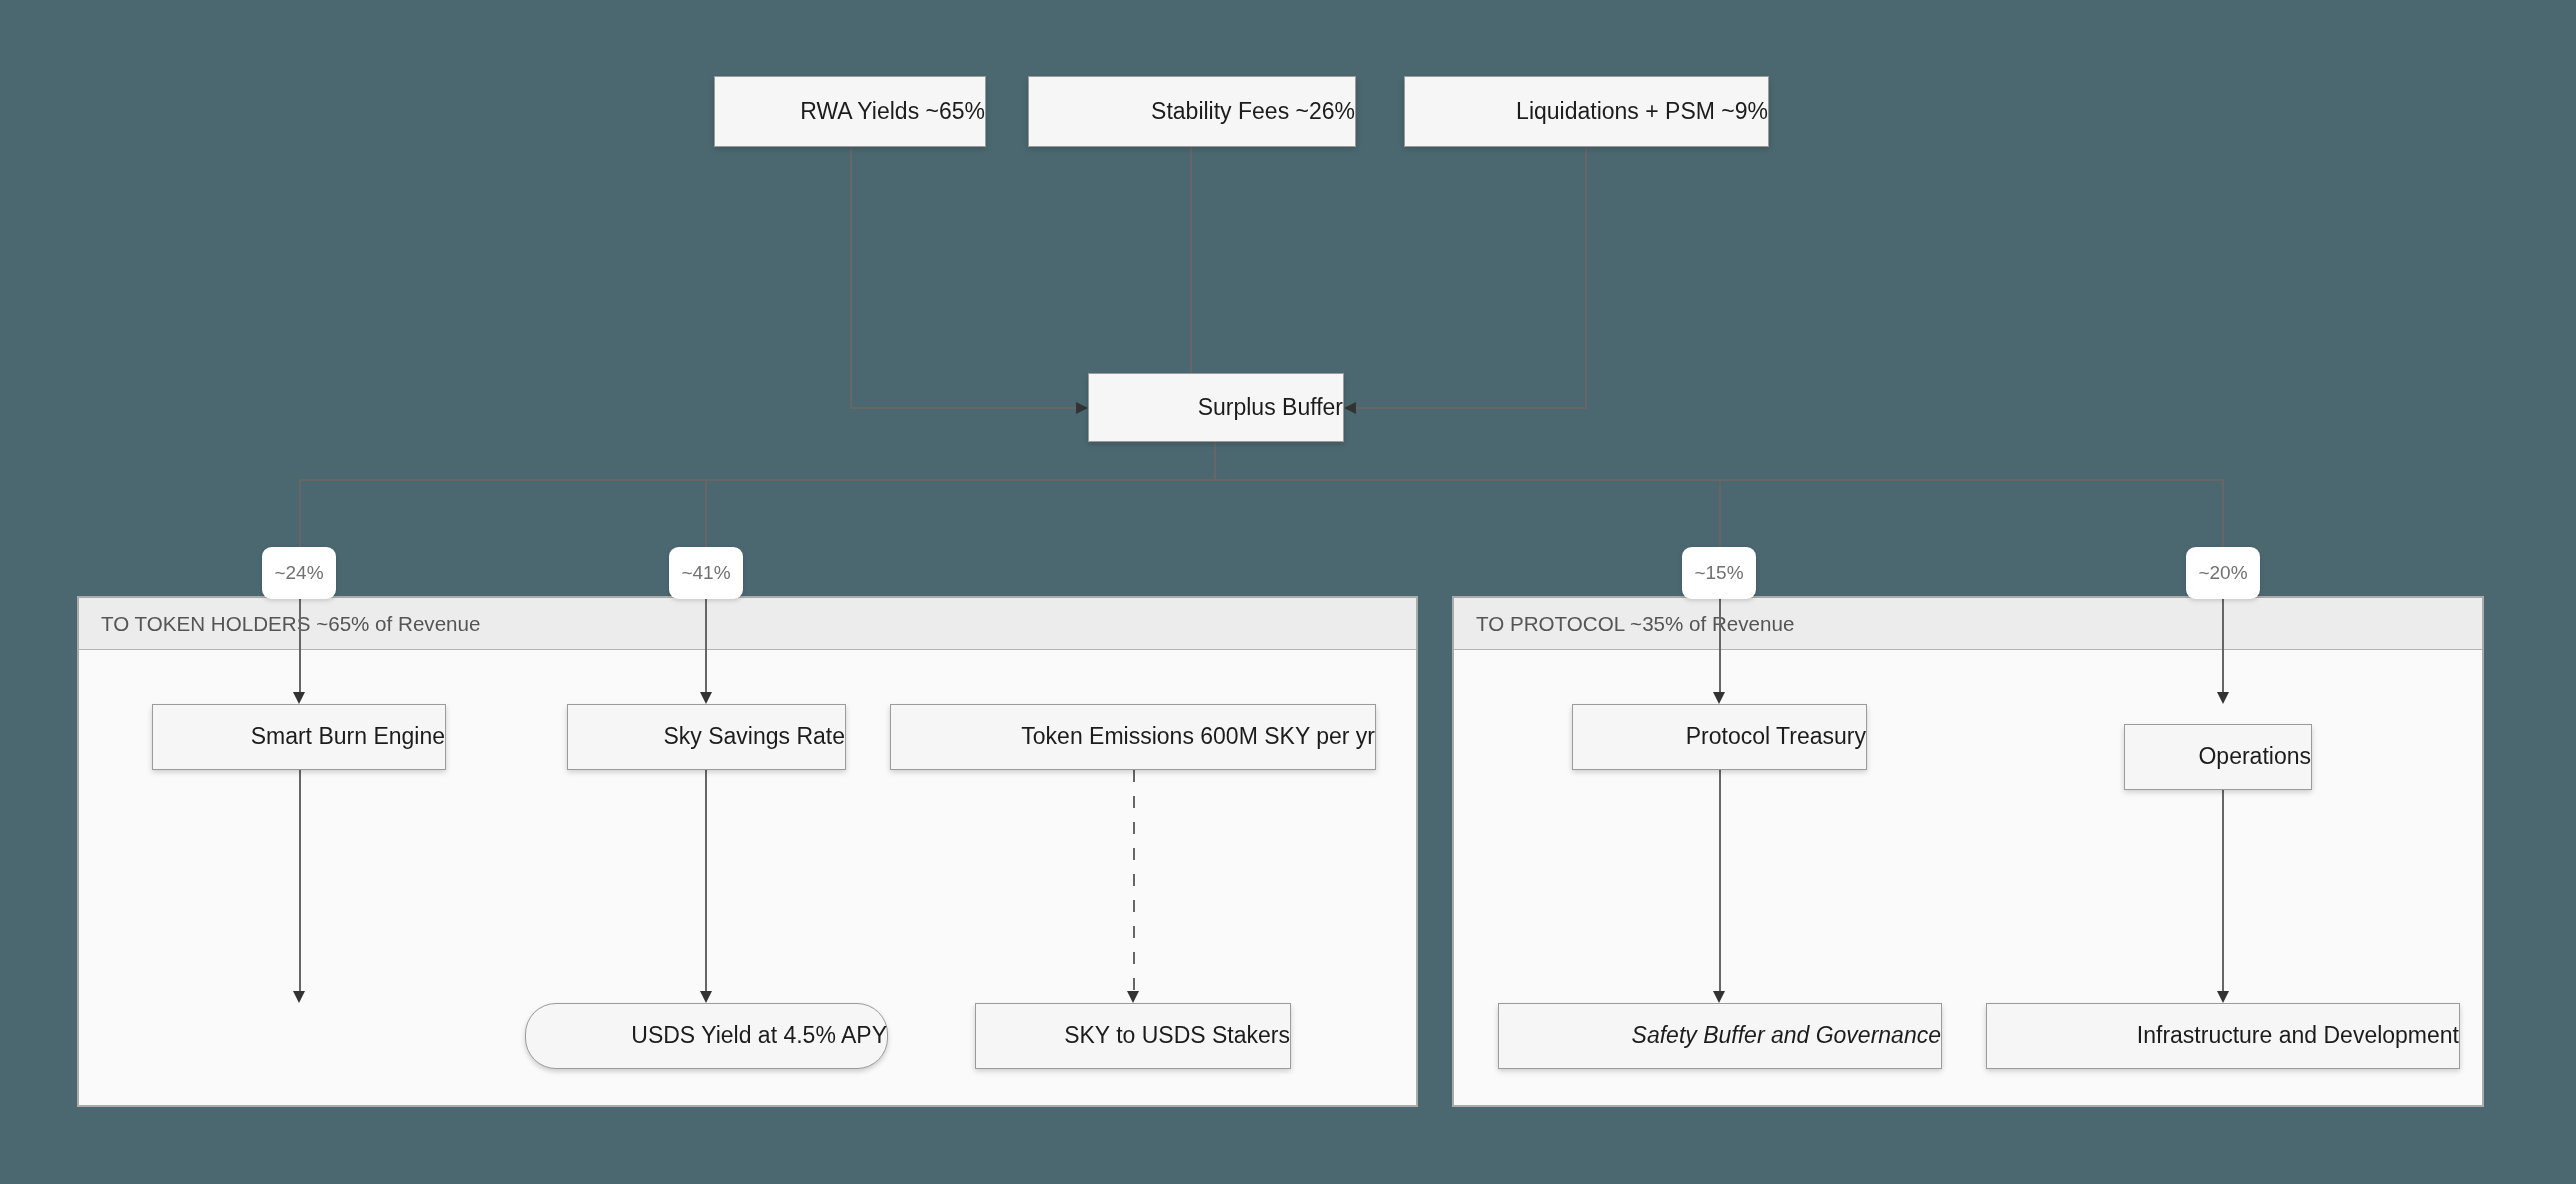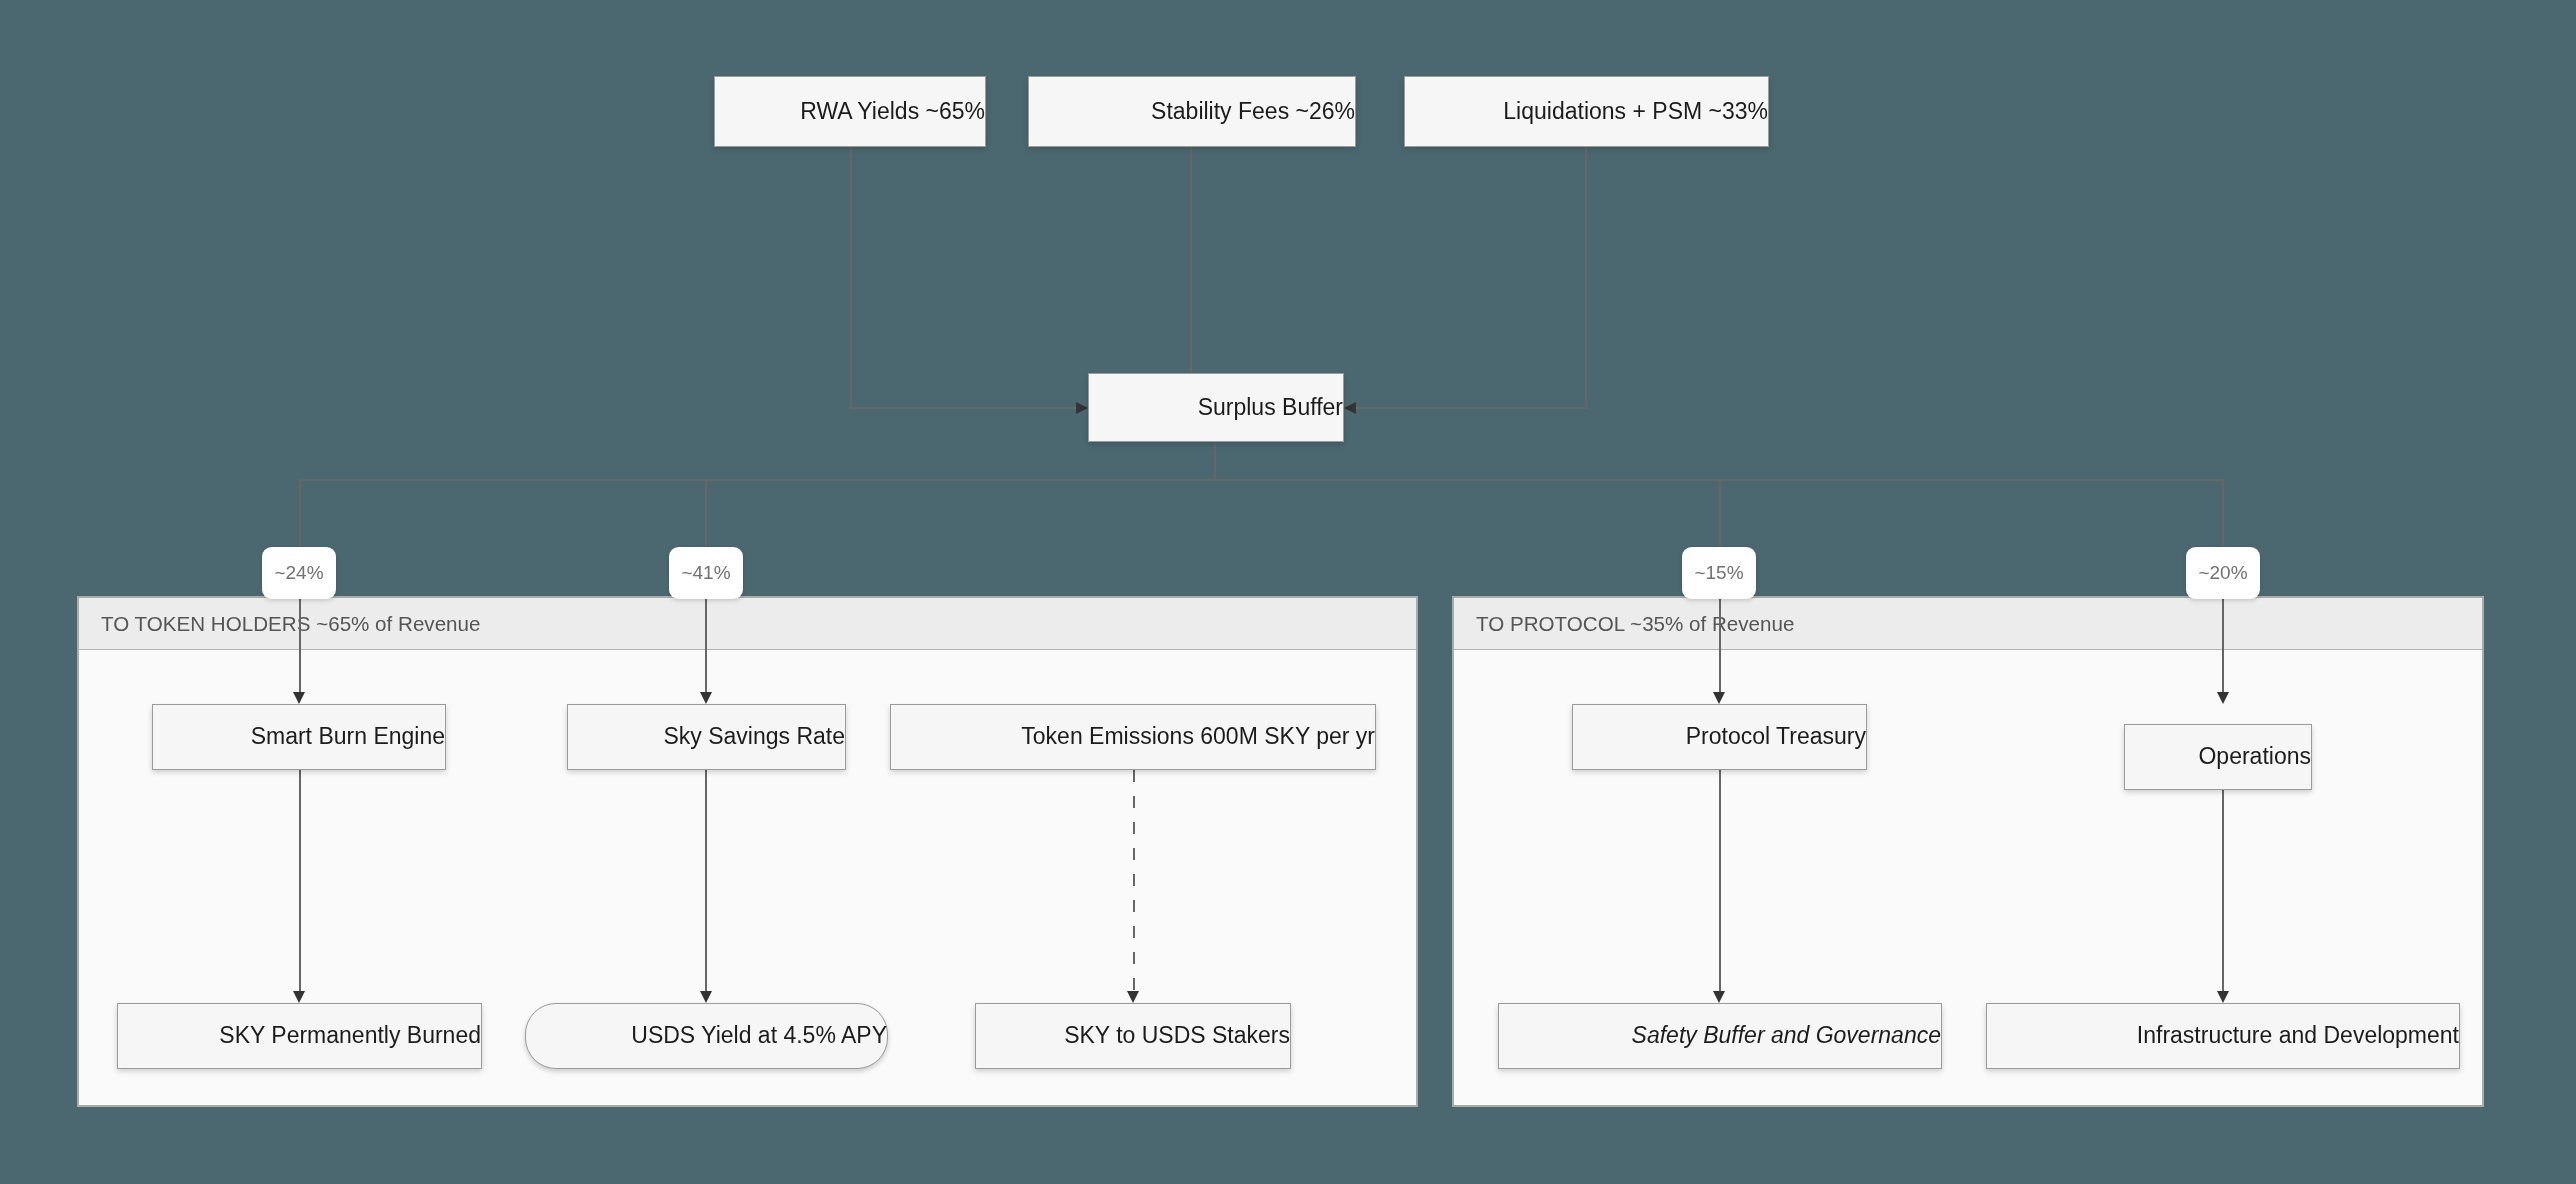--- a/index.html
+++ b/index.html
@@ -79,21 +79,21 @@
 
 <div class="canvas">
 
   <div class="node" style="left:714px;top:76px;width:272px;height:71px;">
     <span>RWA Yields ~65%</span>
   </div>
   <div class="node" style="left:1028px;top:76px;width:328px;height:71px;">
     <span>Stability Fees ~26%</span>
   </div>
   <div class="node" style="left:1404px;top:76px;width:365px;height:71px;">
-    <span>Liquidations + PSM ~33%</span>
+    <span>Liquidations + PSM ~9%</span>
   </div>
 
   <div class="node" style="left:1088px;top:373px;width:256px;height:69px;">
     <span>Surplus Buffer</span>
   </div>
 
   <div class="vline" style="left:850px;top:147px;height:261px;"></div>
   <div class="hline" style="left:850px;top:407px;width:226px;"></div>
   <div class="arrow-right" style="left:1076px;top:402px;"></div>
 
@@ -167,23 +167,20 @@
 
   <div class="vdash" style="left:1133px;top:770px;height:221px;"></div>
   <div class="arrow-down" style="left:1127px;top:991px;"></div>
 
   <div class="vline" style="left:1719px;top:770px;height:221px;"></div>
   <div class="arrow-down" style="left:1713px;top:991px;"></div>
 
   <div class="vline" style="left:2222px;top:770px;height:221px;"></div>
   <div class="arrow-down" style="left:2217px;top:991px;"></div>
 
-  <div class="node" style="left:117px;top:1003px;width:365px;height:66px;">
-    <span>SKY Permanently Burned</span>
-  </div>
   <div class="node" style="left:525px;top:1003px;width:363px;height:66px;border-radius:31px;">
     <span>USDS Yield at 4.5% APY</span>
   </div>
   <div class="node" style="left:975px;top:1003px;width:316px;height:66px;">
     <span>SKY to USDS Stakers</span>
   </div>
   <div class="node" style="left:1498px;top:1003px;width:444px;height:66px;font-style:italic;">
     <span>Safety Buffer and Governance</span>
   </div>
   <div class="node" style="left:1986px;top:1003px;width:474px;height:66px;">

